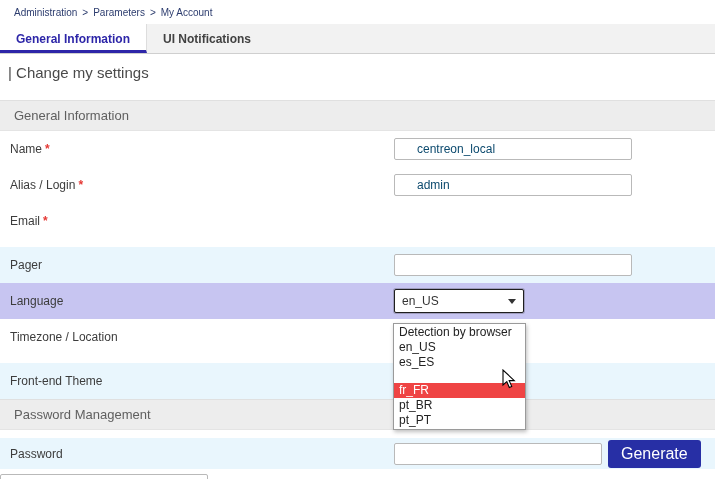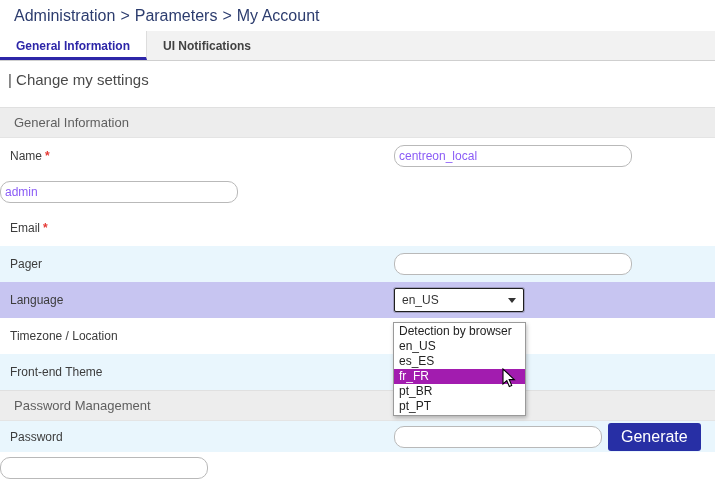--- a/index.html
+++ b/index.html
@@ -6,21 +6,21 @@
   html, body { width: 715px; height: 479px; }
   body {
     font-family: "Liberation Sans", "DejaVu Sans", sans-serif;
     font-size: 12px;
     color: #333;
     background: #fff;
     overflow: hidden;
   }
 
   
-  .breadcrumb { padding: 7px 16px 6px 14px; font-size: 16px; }
+  .breadcrumb { padding: 7px 16px 6px 14px; font-size: 10px; }
   .breadcrumb a { color: #2c3c6e; text-decoration: none; cursor: pointer; }
   .breadcrumb .sep { color: #2c3c6e; margin: 0 5px; }
 
   
   .tabbar { display: flex; background: #f2f2f2; border-bottom: 1px solid #cfcfcf; }
   .tab { padding: 8px 16px 7px; font-weight: bold; font-size: 12px; color: #424242; cursor: pointer; }
   .tab.active {
     background: #fff;
     color: #2d26a8;
     border-bottom: 3px solid #2d26a8;
@@ -37,30 +37,30 @@
     color: #5f5f5f;
     font-size: 13px;
     padding: 7px 14px;
     border-top: 1px solid #e0e0e0;
     border-bottom: 1px solid #e4e4e4;
   }
 
   
   .row { display: flex; align-items: center; height: 36px; background: #fff; }
   .row.tall { height: 31px; }
-  .row-blue { background: #e9f6fd; }
+  .row-blue { background: #e9f6fd; margin-top: 8px; }
   .row-lav { background: #c7c5f1; }
   .row .label { width: 394px; padding-left: 10px; color: #3c3c3c; flex: none; }
   .req { color: #e53935; margin-left: 3px; font-weight: bold; }
   .controls { display: flex; align-items: center; flex: 1; }
 
   input[type="text"], input[type="password"] {
     width: 238px; height: 22px;
-    border: 1px solid #b9b9b9; border-radius: 10px;
-    padding: 0 4px; font: inherit; color: #8b5cf6; background: #fff;
+    border: 1px solid #b9b9b9; border-radius: 2px;
+    padding: 0 22px; font: inherit; color: #0c4a6e; background: #fff;
   }
   input.short { width: 208px; }
 
   
   .select-wrap { position: relative; }
   .select-box {
     position: relative;
     width: 130px; height: 24px;
     border: 1px solid #1f1f1f; border-radius: 2px;
     background: #fff;
@@ -86,21 +86,21 @@
     box-shadow: 1px 2px 4px rgba(0,0,0,0.25);
     z-index: 20;
     padding: 1px 0;
   }
   .dropdown .opt {
     height: 15px; line-height: 15px;
     padding: 0 5px;
     font-size: 12px; white-space: nowrap; overflow: hidden;
     cursor: default; color: #222;
   }
-  .dropdown .opt.hl { background: #a21caf; color: #fff; }
+  .dropdown .opt.hl { background: #ef4444; color: #fff; margin-top: 13px; }
 
   
   .cursor { position: absolute; left: 108px; top: 45px; z-index: 30; pointer-events: none; }
 
   
   .btn-generate {
     margin-left: 6px;
     background: #272fa5; color: #fff;
     border: none; border-radius: 3px;
     padding: 5px 13px;
@@ -125,20 +125,21 @@
 <div class="section-header">General Information</div>
 
 <div class="row">
   <div class="label"><span>Name</span><span class="req">*</span></div>
   <div class="controls">
       <input type="text" value="centreon_local" style="">
     </div>
 </div>
 
 <div class="row">
+  <div class="label"><span>Alias / Login</span><span class="req">*</span></div>
   <div class="controls">
       <input type="text" value="admin" style="">
     </div>
 </div>
 
 <div class="row">
   <div class="label"><span>Email</span><span class="req">*</span></div>
 </div>
 
 <div class="row row-blue">

